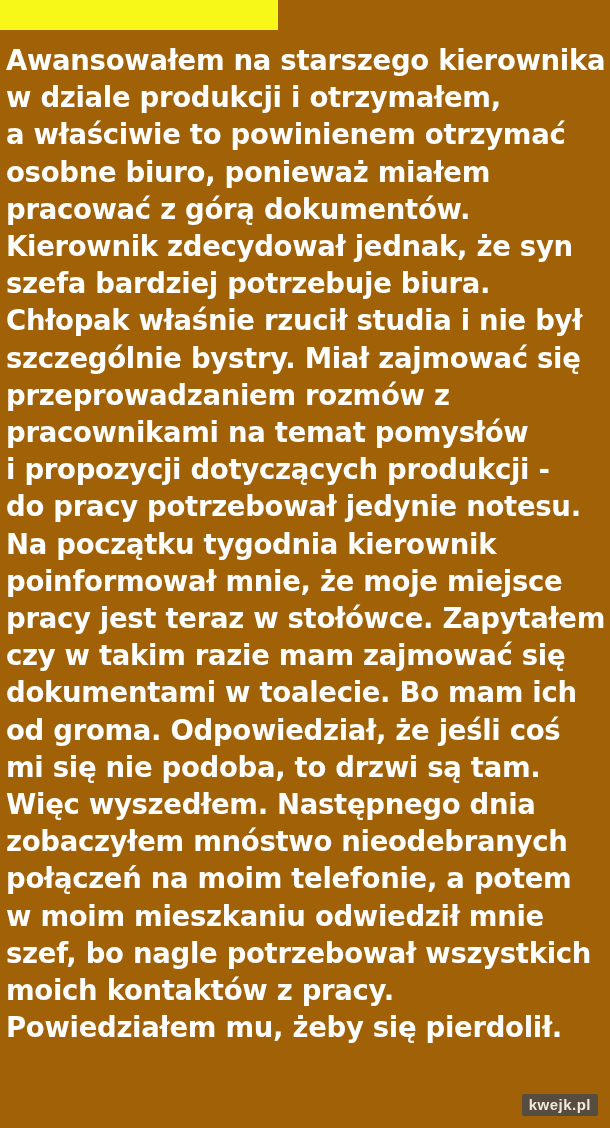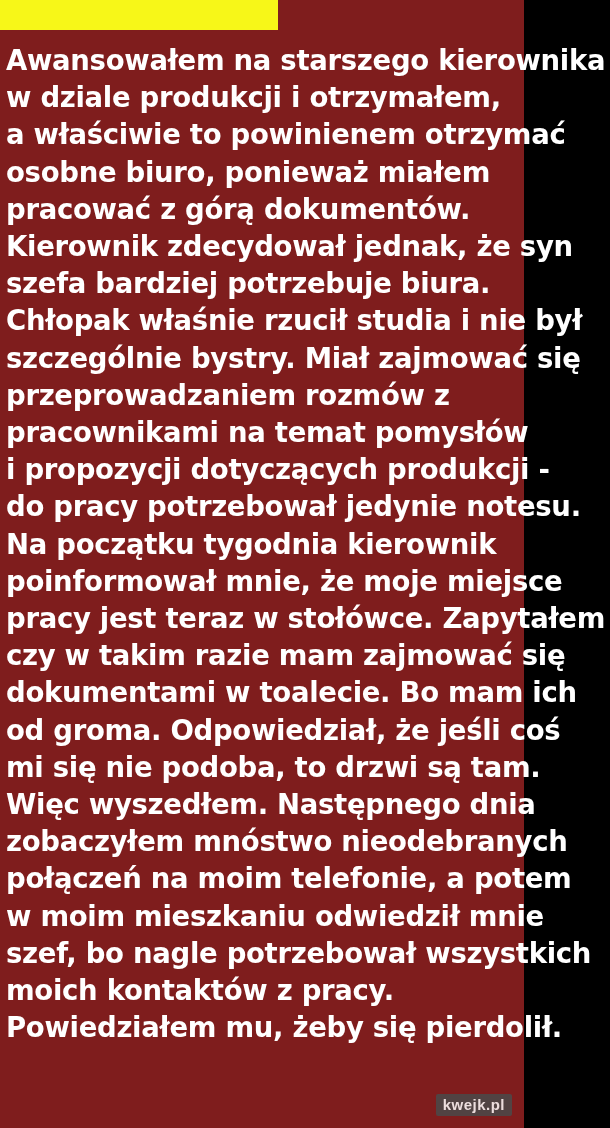--- a/index.html
+++ b/index.html
@@ -9,23 +9,23 @@
   }
   body {
     width: 610px;
     height: 1128px;
     overflow: hidden;
     font-family: "Liberation Sans", sans-serif;
     position: relative;
   }
   .page {
     position: relative;
-    width: 524px;
+    width: 610px;
     height: 1128px;
-    background: #7f1d1d;
+    background: #a16207;
   }
   .highlight-bar {
     position: absolute;
     top: 0;
     left: 0;
     width: 278px;
     height: 30px;
     background: #f7f718;
   }
   .story {

